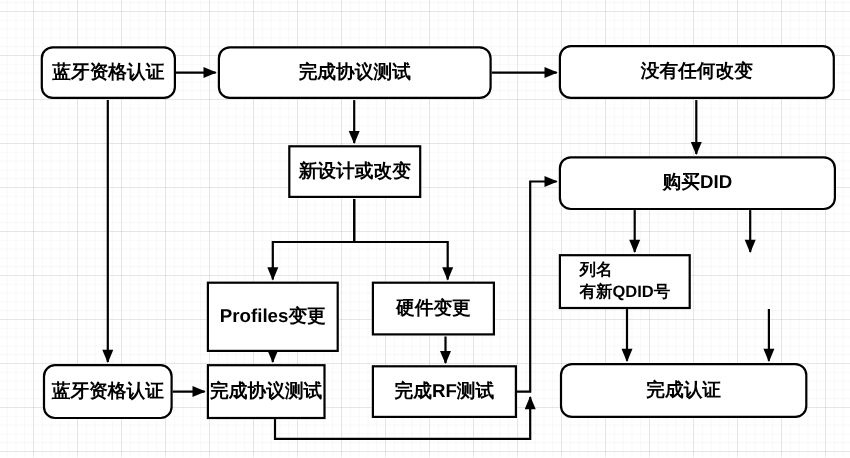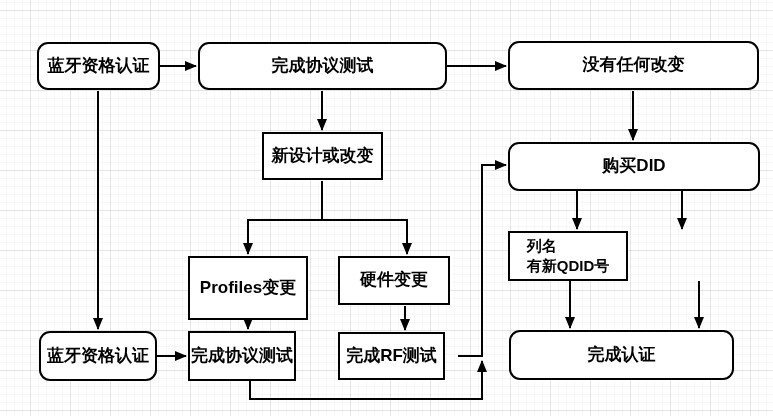--- a/index.html
+++ b/index.html
@@ -75,21 +75,21 @@
   <div class="node rounded" style="left:508px;top:142px;width:252px;height:49px;">购买DID</div>
 
   <div class="node" style="left:188px;top:256px;width:120px;height:64px;">Profiles变更</div>
 
   <div class="node" style="left:338px;top:256px;width:112px;height:49px;">硬件变更</div>
 
   <div class="node rounded" style="left:39px;top:331px;width:118px;height:50px;">蓝牙资格认证</div>
 
   <div class="node" style="left:188px;top:331px;width:108px;height:50px;">完成协议测试</div>
 
-  <div class="node" style="left:338px;top:332px;width:107px;height:48px;">完成RF测试</div>
+  <div class="node" style="left:338px;top:332px;width:132px;height:48px;">完成RF测试</div>
 
   <div class="node small" style="left:508px;top:231px;width:120px;height:50px;">列名
 有新QDID号</div>
 
 
   <div class="node rounded" style="left:509px;top:330px;width:225px;height:50px;">完成认证</div>
 
 </div>
 
 </body></html>

